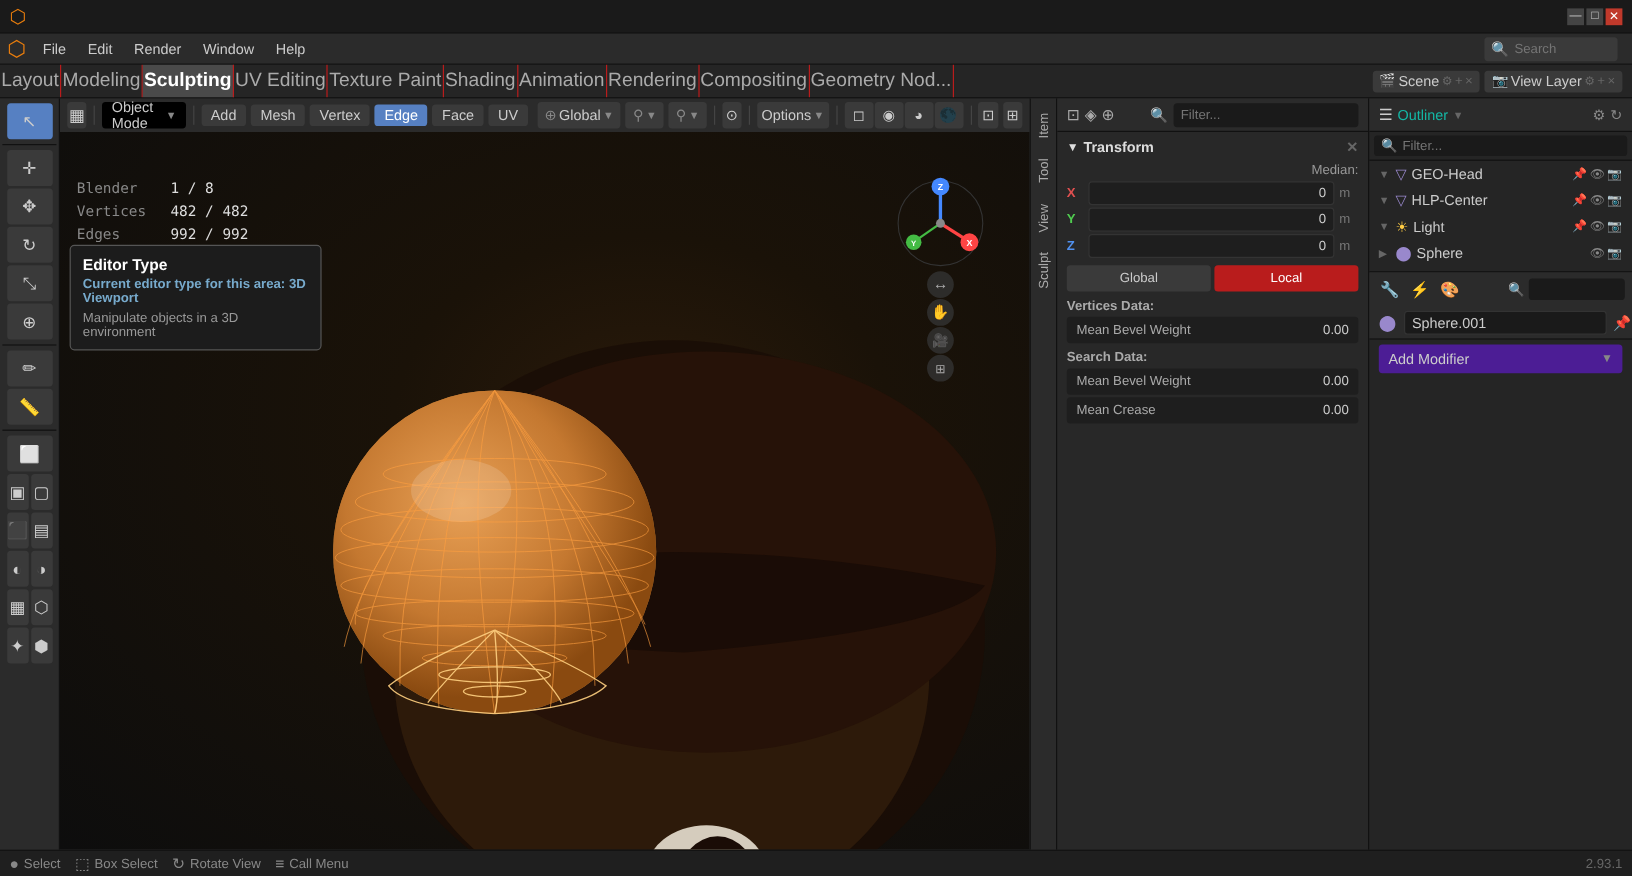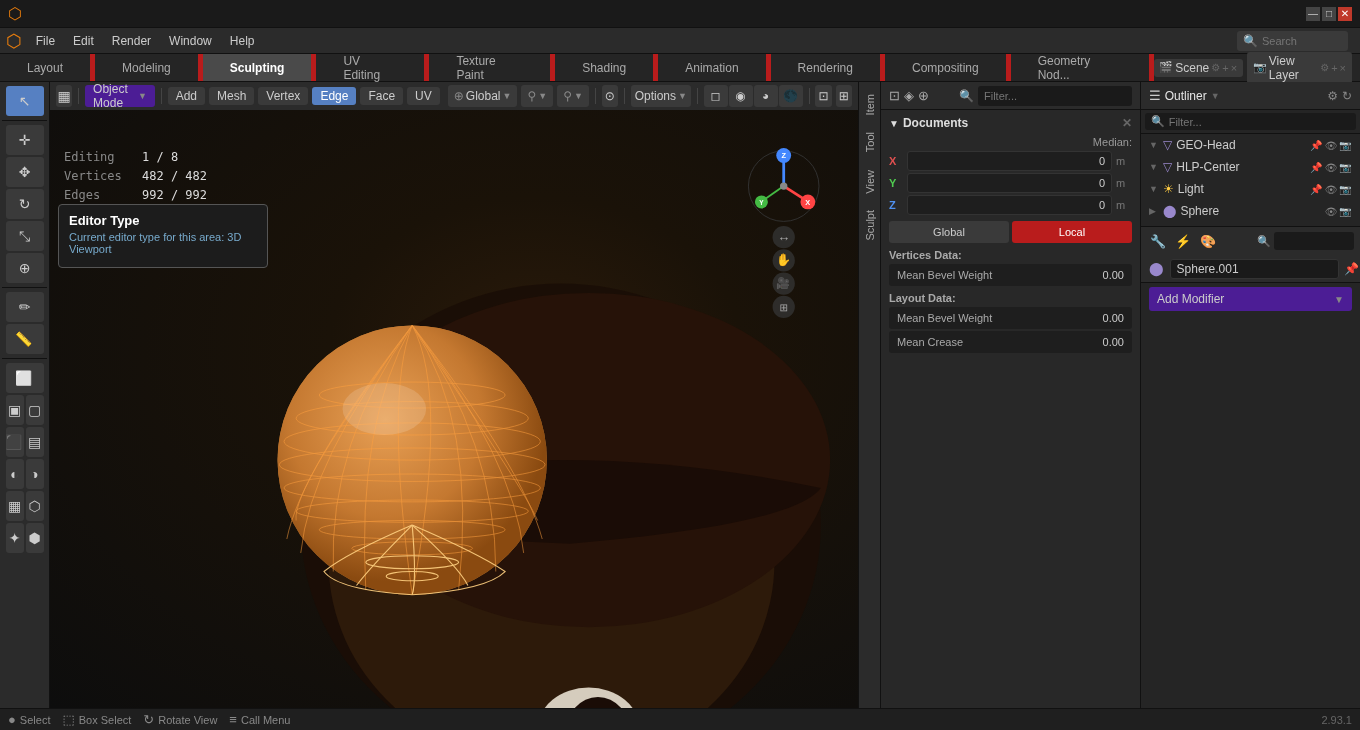--- a/index.html
+++ b/index.html
@@ -59,27 +59,27 @@
 
     
     #workspace-tabs {
       height: 28px;
       background: #252525;
       display: flex;
       align-items: stretch;
       border-bottom: 1px solid #111;
     }
     .ws-tab {
-      padding: 0 27px;
-      display: flex;
-      align-items: center;
-      font-size: 12px;
+      padding: 0 1px;
+      display: flex;
+      align-items: center;
+      font-size: 16px;
       color: #aaa;
       cursor: pointer;
-      border-right: 5px solid #b91c1c;
+      border-right: 1px solid #b91c1c;
     }
     .ws-tab.active {
       background: #4a4a4a;
       color: #fff;
       font-weight: 600;
     }
     .ws-tab-right {
       margin-left: auto;
       display: flex;
       align-items: center;
@@ -334,21 +334,21 @@
       top: 94px;
       left: 8px;
       background: #1c1c1c;
       border: 1px solid #555;
       border-radius: 4px;
       padding: 8px 10px;
       z-index: 50;
       width: 210px;
     }
     .et-title { font-size: 13px; font-weight: bold; color: #fff; margin-bottom: 3px; }
-    .et-sub { font-size: 11px; color: #7ac; margin-bottom: 4px; }
+    .et-sub { font-size: 11px; color: #7ac; margin-bottom: 4px; font-weight: bold; }
     .et-desc { font-size: 11px; color: #999; }
 
     
     #vp-top-overlay {
       position: absolute;
       top: 0; left: 0; right: 0;
       height: 28px;
       display: flex;
       align-items: center;
       padding: 0 6px;
@@ -519,21 +519,21 @@
       <div class="tool-btn">⬢</div>
     </div>
   </div>
 
   <div id="viewport" style="flex:1;position:relative;">
 
     <div id="vp-top-overlay">
       <div class="vh-icon" style="font-size:14px;">▦</div>
       <div class="vh-sep"></div>
 
-      <div style="display:flex;align-items:center;gap:2px;background:#4c1d95;border-radius:3px;padding:2px 8px;cursor:pointer;height:22px;">
+      <div style="display:flex;align-items:center;gap:2px;background:#000000;border-radius:3px;padding:2px 8px;cursor:pointer;height:22px;">
         <span style="font-size:12px;color:#ccc;">Object Mode</span>
         <span style="font-size:9px;color:#888;">▼</span>
       </div>
       <div class="vh-sep"></div>
       <div class="vh-btn">Add</div>
       <div class="vh-btn">Mesh</div>
       <div class="vh-btn">Vertex</div>
       <div class="vh-btn active">Edge</div>
       <div class="vh-btn">Face</div>
       <div class="vh-btn">UV</div>
@@ -671,21 +671,21 @@
           <text x="0" y="4" text-anchor="middle" fill="#aaa" font-size="12">🎥</text>
         </g>
         <g transform="translate(790, 185)">
           <circle cx="0" cy="0" r="12" fill="#333" opacity="0.8"></circle>
           <text x="0" y="4" text-anchor="middle" fill="#aaa" font-size="11">⊞</text>
         </g>
       </svg>
 
       <div id="stats-overlay">
         <div class="stat-row">
-          <span class="stat-label">Editing</span>
+          <span class="stat-label">Blender</span>
           <span class="stat-val">1 / 8</span>
         </div>
         <div class="stat-row">
           <span class="stat-label">Vertices</span>
           <span class="stat-val">482 / 482</span>
         </div>
         <div class="stat-row">
           <span class="stat-label">Edges</span>
           <span class="stat-val">992 / 992</span>
         </div>
@@ -695,20 +695,21 @@
         </div>
         <div class="stat-row">
           <span class="stat-label">Triangles</span>
           <span class="stat-val">960</span>
         </div>
       </div>
 
       <div id="editor-tooltip">
         <div class="et-title">Editor Type</div>
         <div class="et-sub">Current editor type for this area: 3D Viewport</div>
+        <div class="et-desc">Manipulate objects in a 3D environment</div>
       </div>
     </div>
   </div>
 
   <div style="width:22px;background:#2b2b2b;border-left:1px solid #111;display:flex;flex-direction:column;align-items:center;padding:4px 0;gap:1px;">
     <div class="side-tab">Item</div>
     <div class="side-tab">Tool</div>
     <div class="side-tab">View</div>
     <div class="side-tab">Sculpt</div>
   </div>
@@ -722,21 +723,21 @@
       <div style="flex:1;"></div>
       <span style="font-size:12px;color:#555;">🔍</span>
       <input class="rp-search" placeholder="Filter..." style="">
     </div>
 
     <div class="panel-content-scroll">
 
       <div id="transform-panel">
         <div class="panel-header">
           <span style="font-size:10px;">▼</span>
-          <span style="font-size:12px;font-weight:bold;color:#ddd;">Documents</span>
+          <span style="font-size:12px;font-weight:bold;color:#ddd;">Transform</span>
           <span style="margin-left:auto;font-size:12px;color:#666;cursor:pointer;">✕</span>
         </div>
 
         <div style="margin-bottom:6px;">
           <div style="font-size:11px;color:#999;margin-bottom:3px;text-align:right;">Median:</div>
           <div class="ts-row">
             <span class="ts-axis" style="color:#e05050;font-weight:bold;">X</span>
             <input class="ts-input" value="0" style="">
             <span class="ts-unit">m</span>
           </div>
@@ -759,40 +760,40 @@
 
         <div class="data-section">
           <div class="ds-header">Vertices Data:</div>
           <div class="ds-row">
             <span class="ds-label">Mean Bevel Weight</span>
             <span class="ds-val">0.00</span>
           </div>
         </div>
 
         <div class="data-section" style="margin-top:6px;">
-          <div class="ds-header">Layout Data:</div>
+          <div class="ds-header">Search Data:</div>
           <div class="ds-row">
             <span class="ds-label">Mean Bevel Weight</span>
             <span class="ds-val">0.00</span>
           </div>
           <div class="ds-row">
             <span class="ds-label">Mean Crease</span>
             <span class="ds-val">0.00</span>
           </div>
         </div>
       </div>
     </div>
   </div>
 
   <div id="outliner-panel">
 
     <div id="outliner-top-header">
       <div style="display:flex;align-items:center;gap:4px;">
         <span style="font-size:13px;">☰</span>
-        <span style="font-size:12px;color:#e5e5e5;">Outliner</span>
+        <span style="font-size:12px;color:#14b8a6;">Outliner</span>
         <span style="font-size:9px;color:#666;">▼</span>
       </div>
       <div style="display:flex;gap:4px;align-items:center;">
         <span style="cursor:pointer;font-size:12px;color:#888;">⚙</span>
         <span style="cursor:pointer;font-size:12px;color:#888;">↻</span>
       </div>
     </div>
 
     <div style="padding:3px 4px;border-bottom:1px solid #111;">
       <div style="display:flex;align-items:center;background:#1a1a1a;border-radius:3px;padding:2px 6px;gap:4px;">

